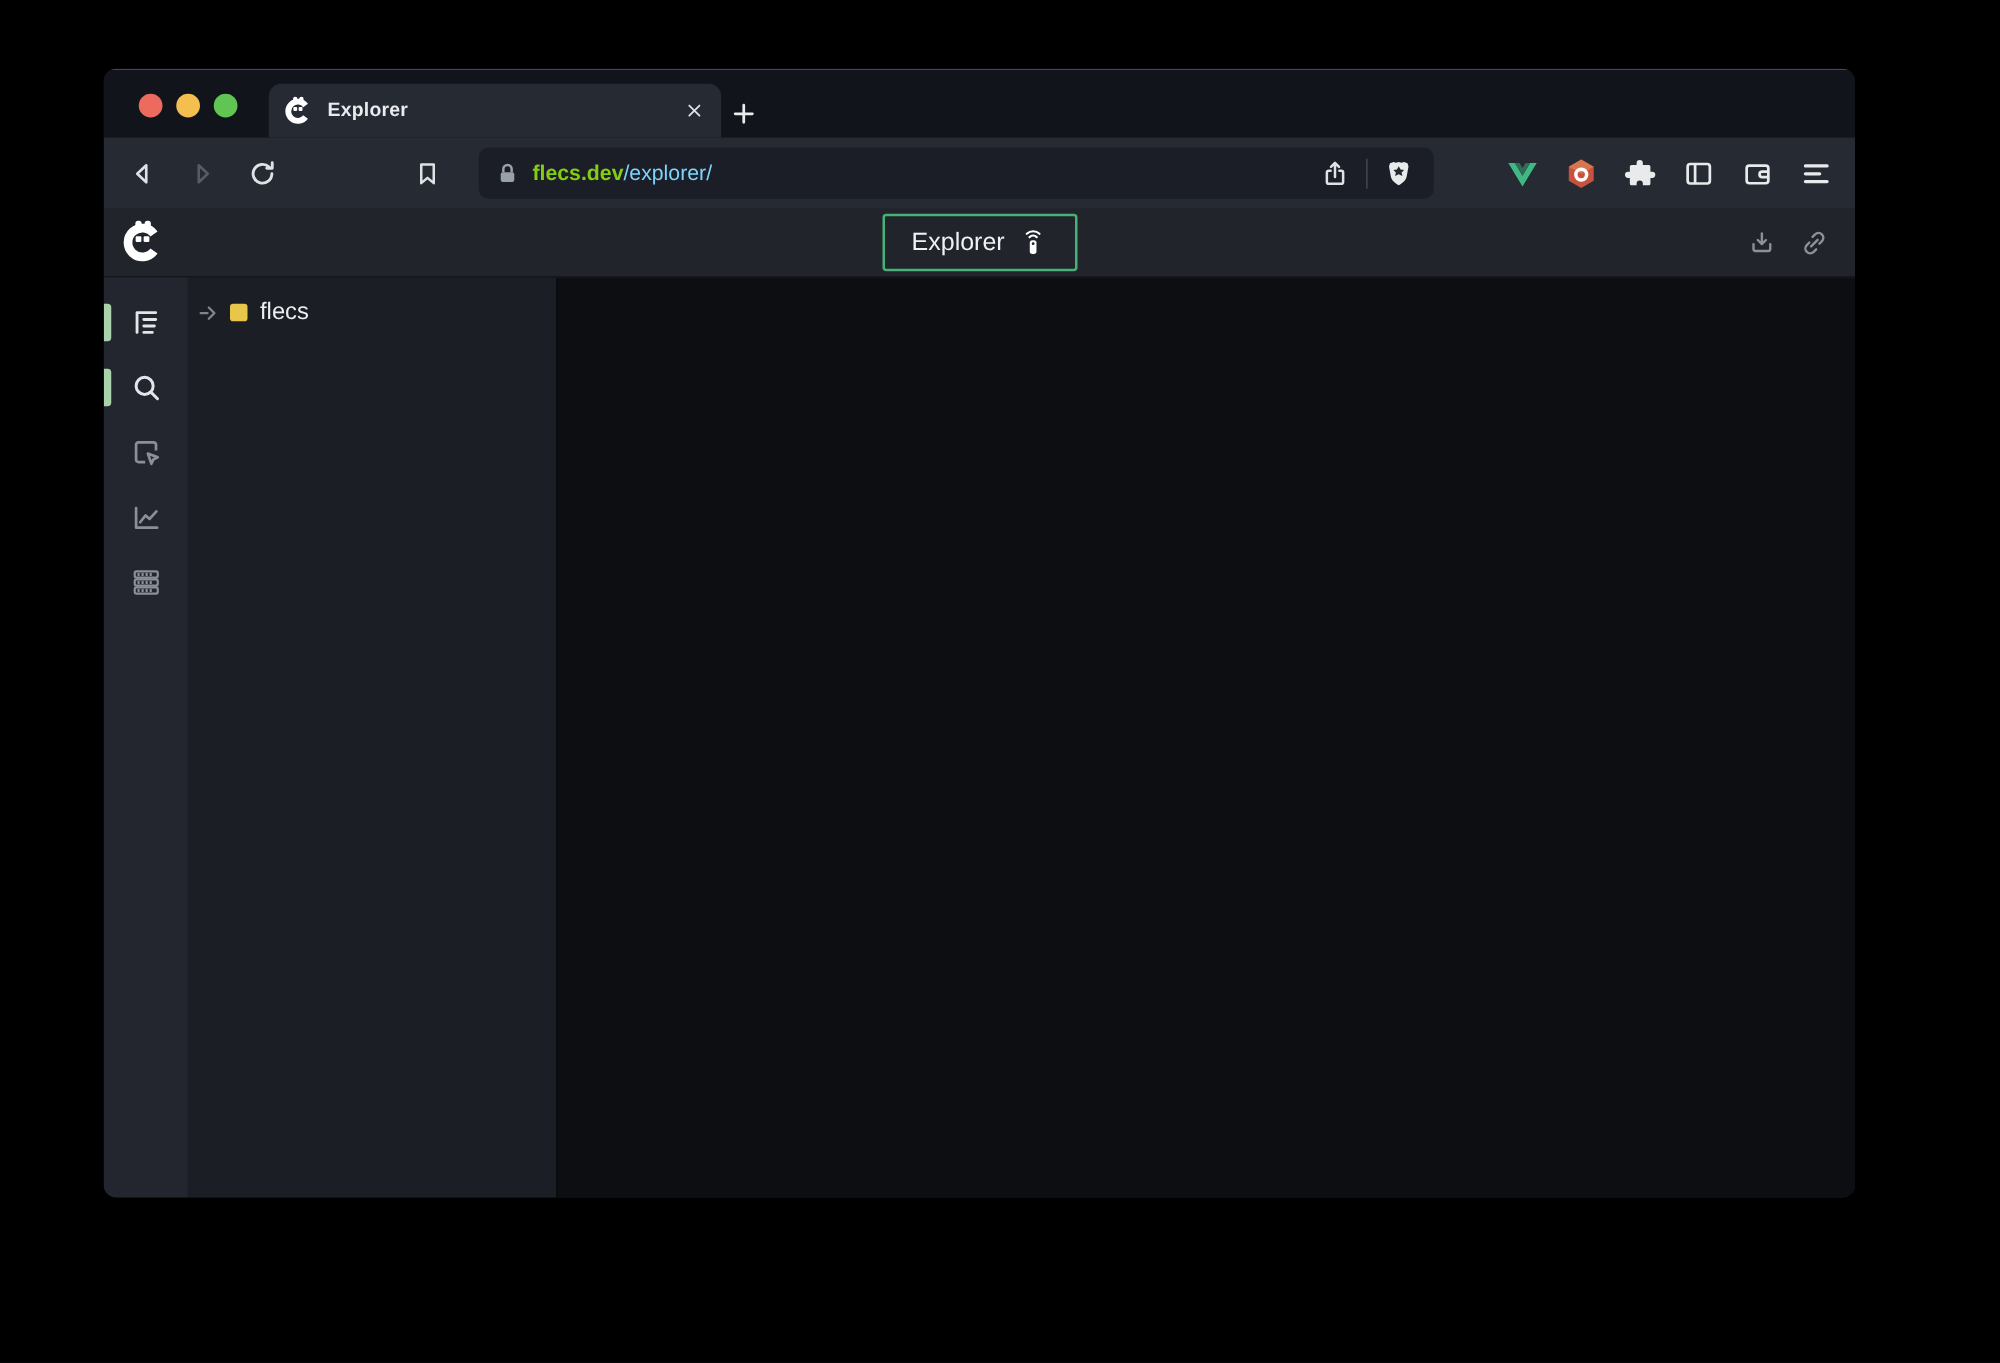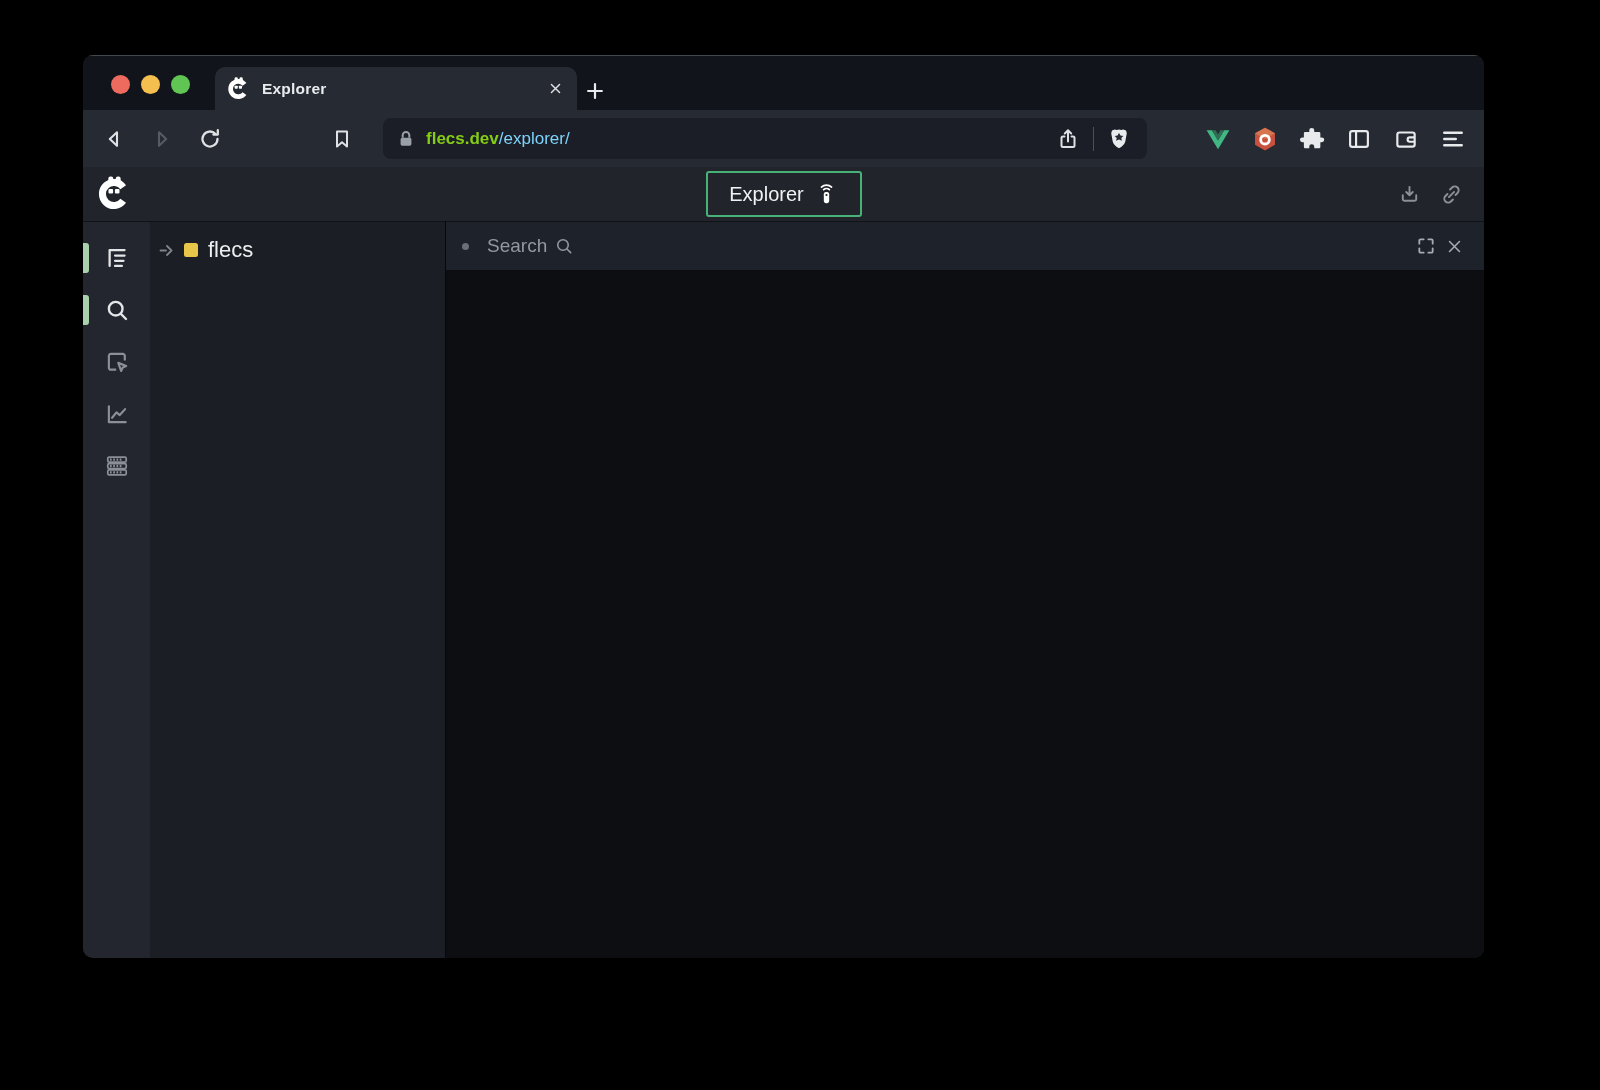--- a/index.html
+++ b/index.html
@@ -67,21 +67,21 @@
   .rail-active { color:#e3e5e8; }
   .rail-dim { color:#8a8f98; }
   .pill { position:absolute; left:0; width:6px; height:30px; border-radius:0 3px 3px 0; }
   .pill-1 { top:21px; } .pill-2 { top:73px; }
 
   .tree { width:295px; background:#1b1e25; flex:none; padding-top:9px; }
   .tree-row { height:38px; display:flex; align-items:center; padding-left:9px; gap:7px;
               cursor:pointer; }
   .tree-arrow { color:#7f848c; } .tree-arrow svg { width:18px; height:15px; }
   .swatch { width:14px; height:14px; border-radius:2.5px; }
-  .tree-label { font-size:22px; color:#eceef0; margin-left:3px; }
+  .tree-label { font-size:19px; color:#eceef0; margin-left:3px; }
 
   .main { flex:1; min-width:0; background:#0c0e12; display:flex; flex-direction:column;
           border-left:1px solid #07080b; }
   .search-row { height:49px; background:#1e222a; border-bottom:1px solid #0a0c10;
                 display:flex; align-items:center; padding:0 16px; flex:none; }
   .search-dot { width:7px; height:7px; border-radius:50%; background:#6b7077; flex:none; }
   .search-text { font-size:19px; color:#9298a0; margin-left:18px; }
   .search-mag { color:#9298a0; margin-left:7px; } .search-mag svg { width:20px; height:20px; }
   .search-spacer { flex:1; }
   .sr-btn { color:#a7acb4; width:28px; height:28px; display:flex; align-items:center;
@@ -298,38 +298,17 @@
             <line x1="1.5" y1="7.5" x2="7" y2="7.5"></line>
               <polyline points="8,3 12.5,7.5 8,12"></polyline>
           </svg>
         </span>
         <span class="swatch" style="background: rgb(231, 198, 74);"></span>
         <span class="tree-label">flecs</span>
       </div>
     </div>
 
     <div class="main">
-      <div class="search-row">
-        <span class="search-dot"></span>
-        <span class="search-text">Search</span>
-        <span class="icon search-mag">
-          <svg viewBox="0 0 24 24" fill="none" stroke="currentColor" stroke-width="1.9" stroke-linecap="round">
-            <circle cx="10.8" cy="10.8" r="6.3"></circle>
-            <line x1="15.6" y1="15.6" x2="20" y2="20"></line>
-          </svg>
-        </span>
-        <span class="search-spacer"></span>
-        <span class="sr-btn">
-          <svg viewBox="0 0 24 24" fill="none" stroke="currentColor" stroke-width="2.2" stroke-linecap="round">
-            <path d="M4 9.2 V5.5 a1.5 1.5 0 0 1 1.5 -1.5 H9.2 M14.8 4 h3.7 A1.5 1.5 0 0 1 20 5.5 V9.2 M20 14.8 v3.7 a1.5 1.5 0 0 1 -1.5 1.5 H14.8 M9.2 20 H5.5 A1.5 1.5 0 0 1 4 18.5 V14.8"></path>
-          </svg>
-        </span>
-        <span class="sr-btn sr-close">
-          <svg viewBox="0 0 24 24" fill="none" stroke="currentColor" stroke-width="2.2" stroke-linecap="round">
-            <path d="M5 5 19 19 M19 5 5 19"></path>
-          </svg>
-        </span>
-      </div>
       <div class="query-content"></div>
     </div>
 
   </div>
 </div>
 
 </body></html>

